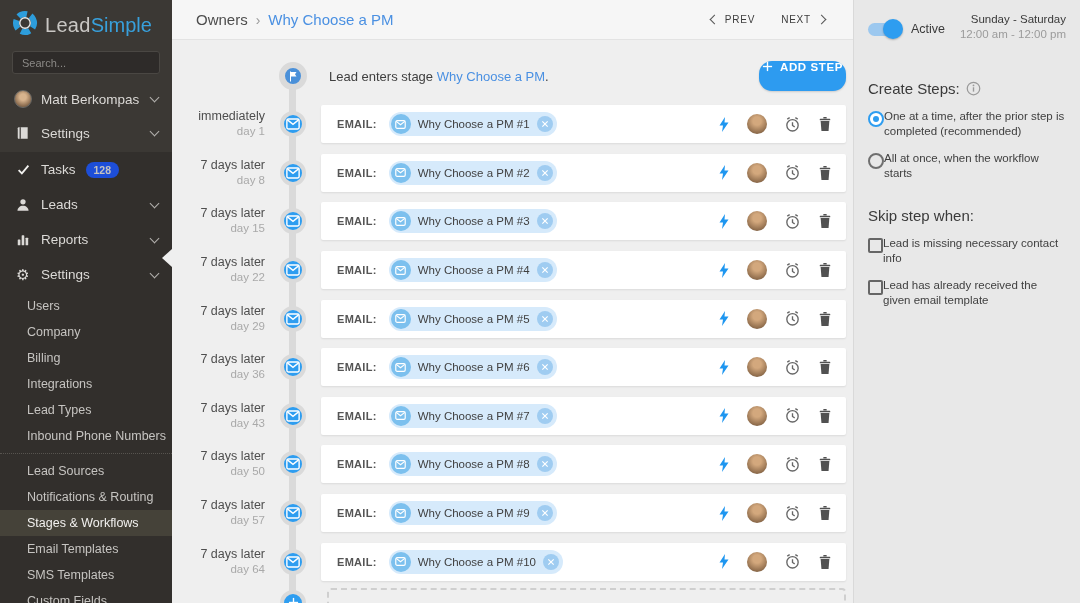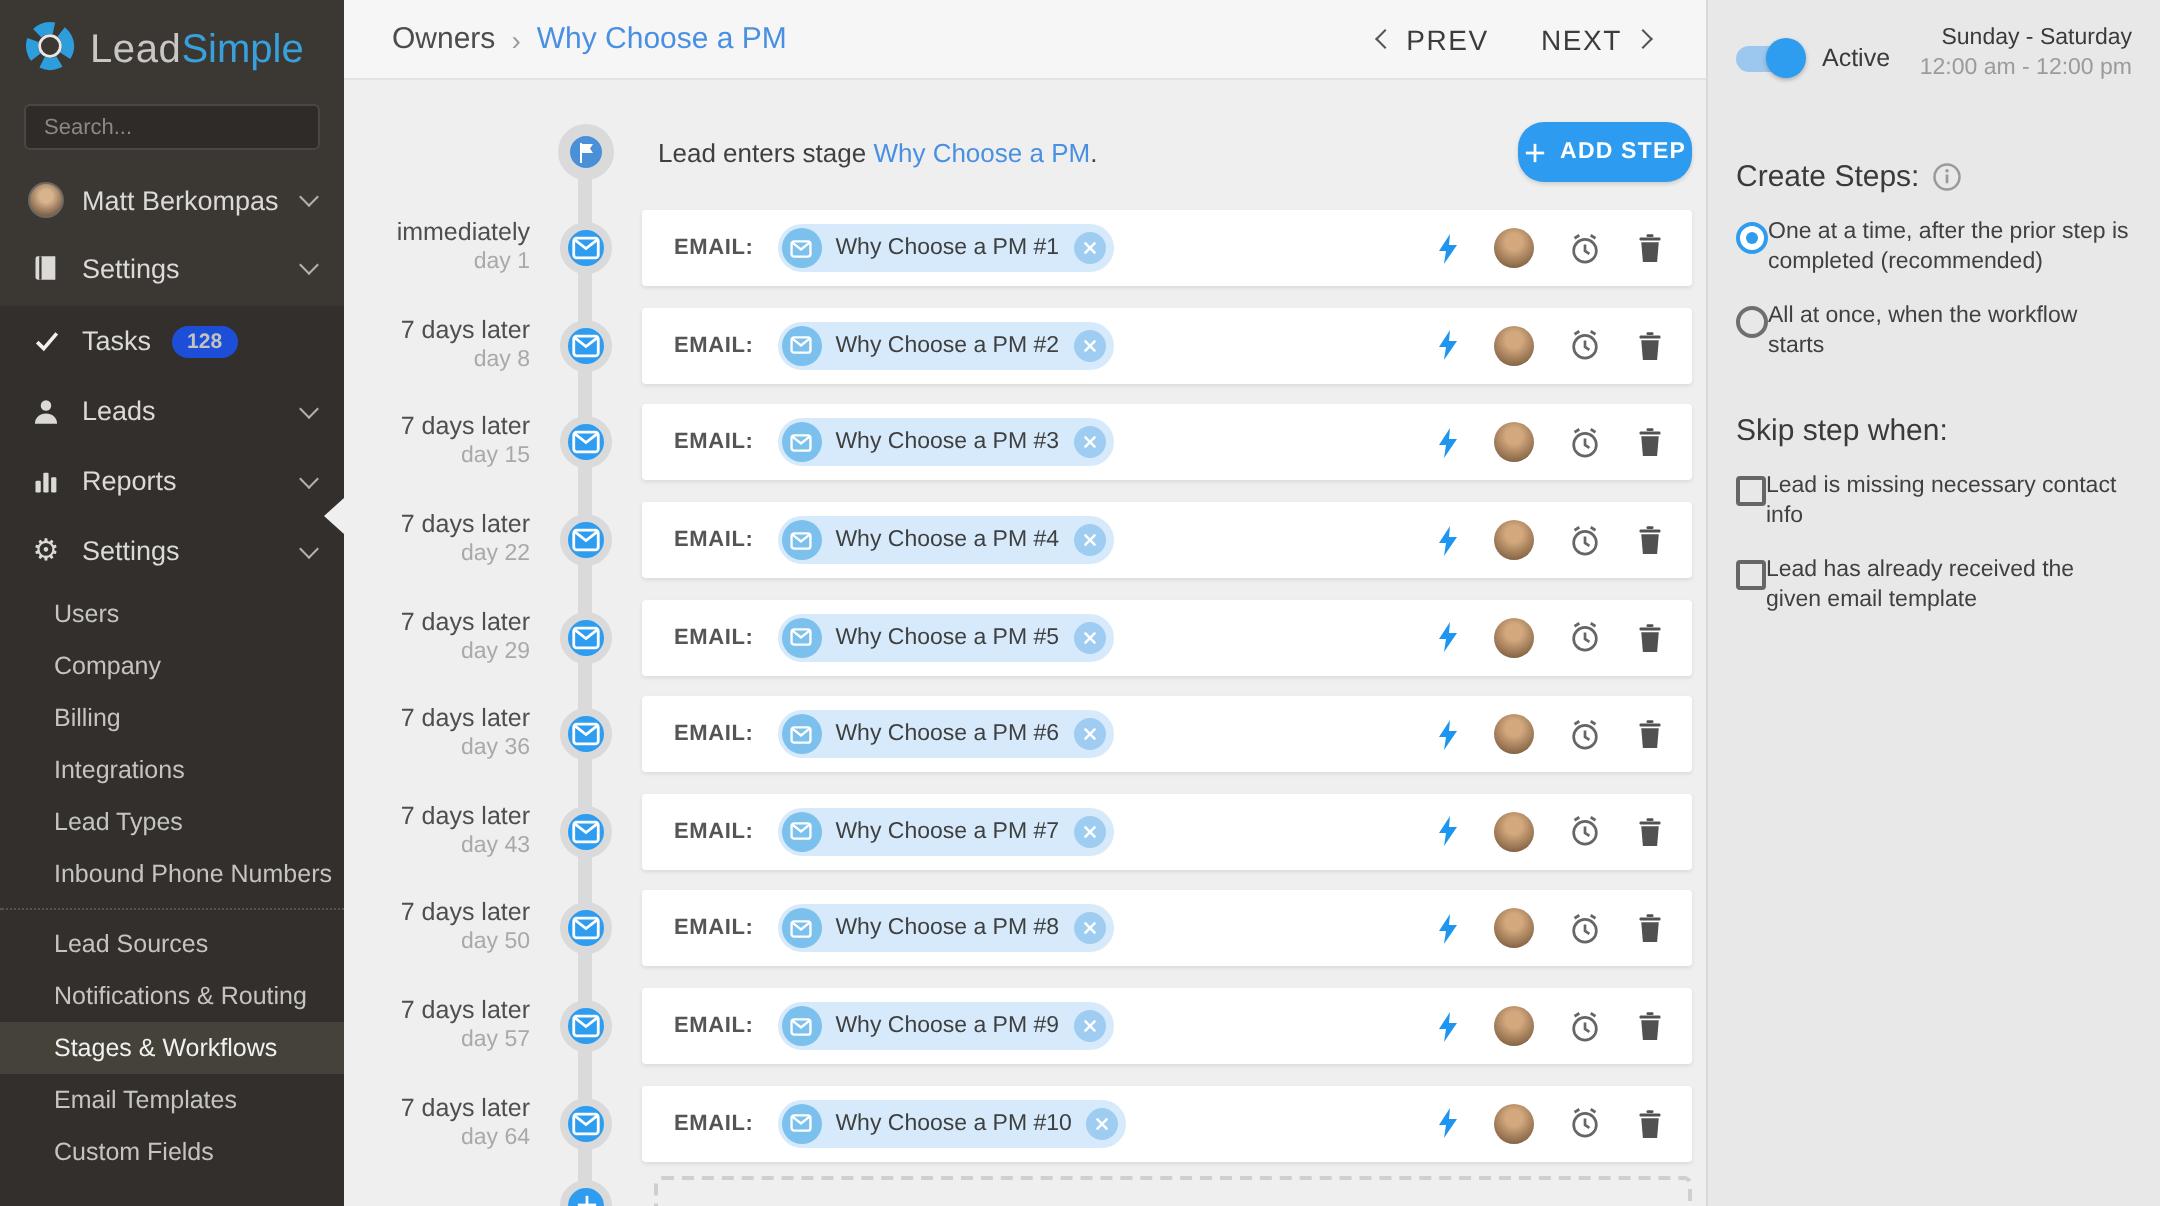--- a/index.html
+++ b/index.html
@@ -29,34 +29,34 @@
   .sub-divider { border-top:1px dotted #57544f; margin:4px 0; }
   .sb-caret { position:absolute; right:0; top:249px; width:0; height:0; border-top:9px solid transparent; border-bottom:9px solid transparent; border-right:10px solid #efefef; z-index:3; }
 
   
   .main { width:681px; flex:0 0 681px; display:flex; flex-direction:column; background:#efefef; }
   .main-header { height:40px; background:#f6f6f6; border-bottom:1px solid #e3e3e3; display:flex; align-items:center; padding:0 28px 0 24px; }
   .crumb-parent { font-size:15px; color:#4d4d4d; cursor:pointer; }
   .crumb-sep { font-size:14px; color:#999; margin:0 8px; }
   .crumb-current { font-size:15px; color:#4a90e2; }
   .pager { margin-left:auto; display:flex; align-items:center; gap:26px; }
-  .pager-btn { display:flex; align-items:center; gap:7px; font-size:14px; letter-spacing:.8px; color:#3c3c3c; cursor:pointer; }
+  .pager-btn { display:flex; align-items:center; gap:7px; font-size:10px; letter-spacing:.8px; color:#3c3c3c; cursor:pointer; }
   .chev-l { width:7px; height:7px; border-left:1.8px solid #555; border-bottom:1.8px solid #555; transform:rotate(45deg); }
   .chev-r { width:7px; height:7px; border-right:1.8px solid #555; border-top:1.8px solid #555; transform:rotate(45deg); }
 
   .content { position:relative; height:563px; overflow:hidden; }
   .tline { position:absolute; left:117px; top:30px; bottom:-10px; width:7px; background:#dadada; z-index:0; }
 
   .flag-row { position:relative; z-index:1; height:60px; display:flex; align-items:center; padding-top:12px; }
   .col-label { width:93px; flex:0 0 93px; text-align:right; }
   .col-node { width:56px; flex:0 0 56px; display:flex; justify-content:center; }
   .flag-node { width:28px; height:28px; border-radius:50%; background:#4a90d9; border:6px solid #dadada; display:flex; align-items:center; justify-content:center; }
   .trigger-text { font-size:13px; color:#3f3f3f; margin-left:8px; }
   .trigger-link { color:#4a90e2; cursor:pointer; }
-  .add-step-btn { margin-left:auto; margin-right:7px; height:30px; background:#2d9bf0; border-radius:13px; color:#fff; font-size:11.5px; font-weight:bold; letter-spacing:.6px; display:flex; align-items:center; gap:7px; padding:0 3px; cursor:pointer; box-shadow:0 1px 2px rgba(0,0,0,.15); }
+  .add-step-btn { margin-left:auto; margin-right:7px; height:30px; background:#2d9bf0; border-radius:13px; color:#fff; font-size:11.5px; font-weight:bold; letter-spacing:.6px; display:flex; gap:7px; padding:0 3px; cursor:pointer; box-shadow:0 1px 2px rgba(0,0,0,.15); }
 
   .step-row { position:relative; z-index:1; height:48.6px; display:flex; align-items:center; }
   .delay { font-size:12.5px; color:#4e4e4e; line-height:15px; }
   .day { font-size:11.5px; color:#a9a9a9; line-height:15px; }
   .mail-node { width:26px; height:26px; border-radius:50%; background:#2e9df0; border:4px solid #dadada; display:flex; align-items:center; justify-content:center; }
   .card { flex:1; margin-right:7px; height:38px; background:#fff; border-radius:2px; box-shadow:0 1px 2px rgba(0,0,0,.09); display:flex; align-items:center; }
   .type { font-size:11px; font-weight:bold; color:#555; letter-spacing:.3px; margin:0 12px 0 16px; }
   .pill { height:24px; background:#d6eafb; border-radius:12px; display:flex; align-items:center; padding:0 4px 0 2px; cursor:pointer; }
   .pill-chip { width:20px; height:20px; border-radius:50%; background:#7cc0ee; display:flex; align-items:center; justify-content:center; }
   .pill-text { font-size:11.5px; color:#3f3f3f; margin:0 7px; }
@@ -171,20 +171,21 @@
       <div class="sub-item">Company</div>
       <div class="sub-item">Billing</div>
       <div class="sub-item">Integrations</div>
       <div class="sub-item">Lead Types</div>
       <div class="sub-item">Inbound Phone Numbers</div>
       <div class="sub-divider"></div>
       <div class="sub-item">Lead Sources</div>
       <div class="sub-item">Notifications &amp; Routing</div>
       <div class="sub-item active">Stages &amp; Workflows</div>
       <div class="sub-item">Email Templates</div>
+      <div class="sub-item">SMS Templates</div>
       <div class="sub-item">Custom Fields</div>
     </div>
   </div>
 
   <div class="main">
     <div class="main-header">
       <span class="crumb-parent">Owners</span>
       <span class="crumb-sep">›</span>
       <span class="crumb-current">Why Choose a PM</span>
       <div class="pager">

